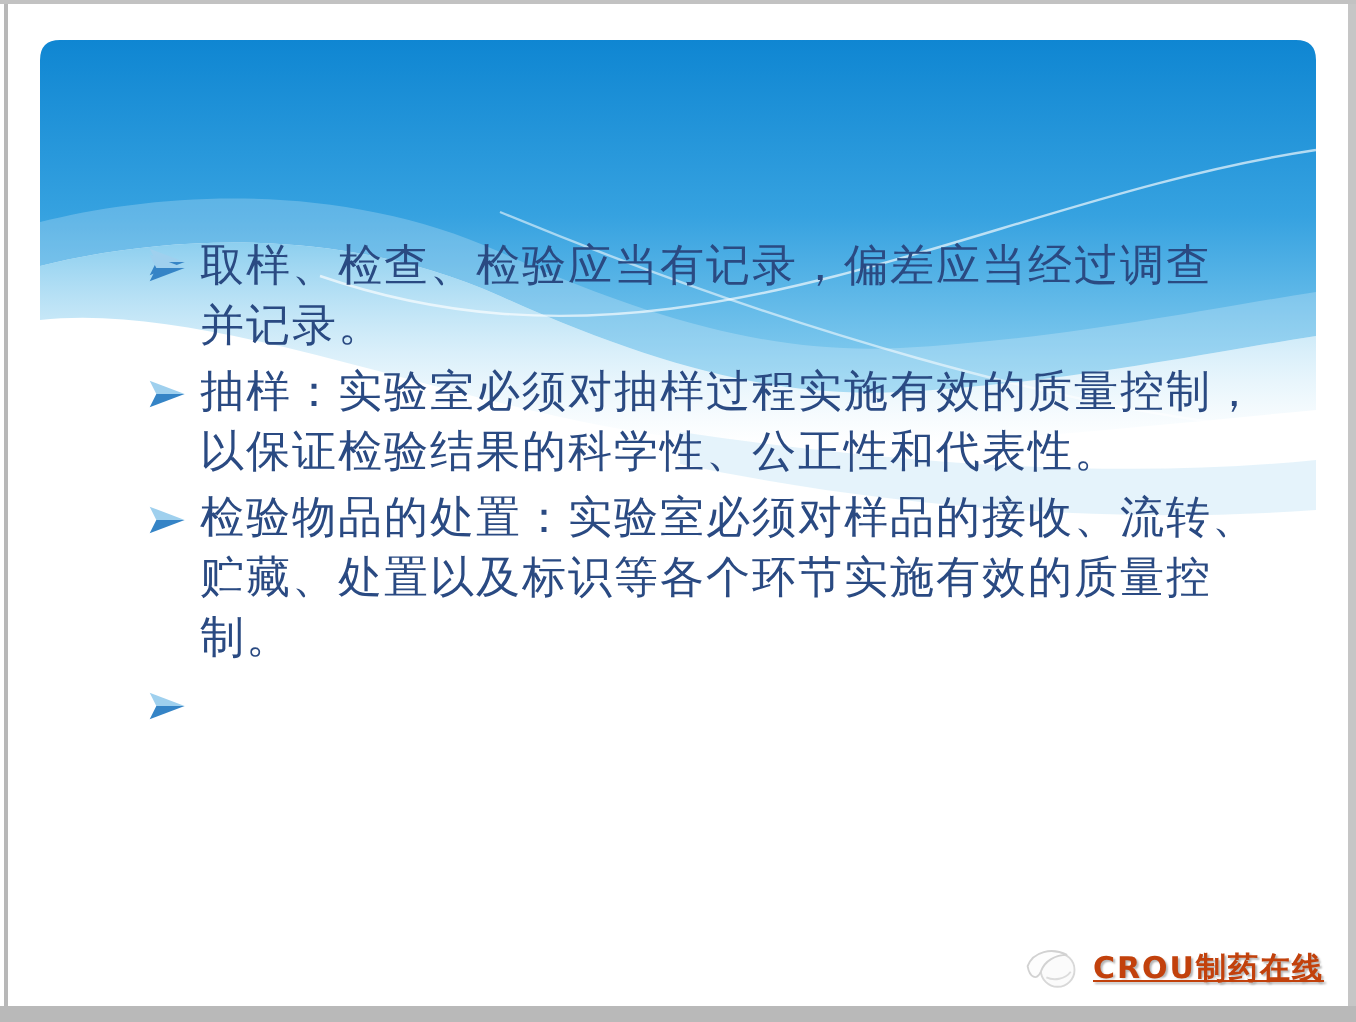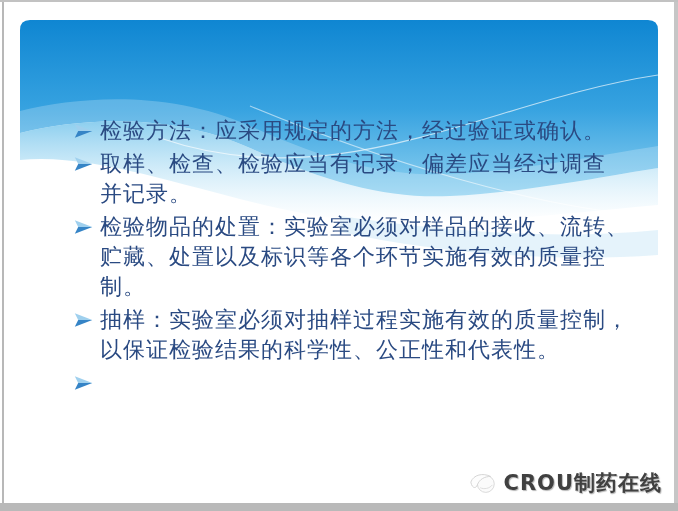--- a/index.html
+++ b/index.html
@@ -23,22 +23,22 @@
     font-size:22px;line-height:30px;letter-spacing:1px;
     color:var(--text-color,#2a4a82);white-space:nowrap;}
   ul.bullets .bullet{position:absolute;left:-2px;top:5px;width:20px;height:20px;}
   ul.bullets .bullet svg{width:20px;height:20px;display:block;}
   .bl{fill:var(--bullet-light,#9fd0ee);}
   .bd{fill:var(--bullet-dark,#3584c6);}
 
   
   .watermark{position:absolute;right:16px;bottom:14px;display:flex;align-items:center;
     gap:6px;z-index:6;}
-  .watermark .wm-text{font-size:21px;font-weight:bold;color:#404040;
-    text-shadow:1px 1px 1px #b5b5b5, -1px -1px 1px #ffffff;letter-spacing:1px;}
+  .watermark .wm-text{font-size:15px;font-weight:bold;color:#c2410c;
+    text-shadow:1px 1px 1px #b5b5b5, -1px -1px 1px #ffffff;letter-spacing:1px;text-decoration:underline;}
   .watermark svg{display:block;}
 </style>
 </head>
 <body>
 
 <div class="stage">
 
   <div class="edge edge-top"></div>
   <div class="edge edge-left"></div>
   <div class="edge edge-right"></div>
@@ -76,39 +76,39 @@
     <path d="M140,118 C320,180 470,80 638,55" fill="none" stroke="#ffffff" stroke-width="1.2" opacity="0.65"></path>
     <path d="M230,86 C360,140 520,190 638,196" fill="none" stroke="#ffffff" stroke-width="1.2" opacity="0.55"></path>
   </svg>
 
   <ul class="bullets">
       <li><span class="bullet">
           <svg viewBox="0 0 24 24">
             <path class="bl" d="M1,4 L22,12 L5,12 Z"></path>
             <path class="bd" d="M5,12 L22,12 L1,20 Z"></path>
           </svg>
-        </span><span class="btext">检验方法：应采用规定的方法，经过验证或确认。</span></li>
+        </span></li>
       <li><span class="bullet">
           <svg viewBox="0 0 24 24">
             <path class="bl" d="M1,4 L22,12 L5,12 Z"></path>
             <path class="bd" d="M5,12 L22,12 L1,20 Z"></path>
           </svg>
         </span><span class="btext">取样、检查、检验应当有记录，偏差应当经过调查<br>并记录。</span></li>
       <li><span class="bullet">
           <svg viewBox="0 0 24 24">
             <path class="bl" d="M1,4 L22,12 L5,12 Z"></path>
             <path class="bd" d="M5,12 L22,12 L1,20 Z"></path>
           </svg>
-        </span><span class="btext">检验物品的处置：实验室必须对样品的接收、流转、<br>贮藏、处置以及标识等各个环节实施有效的质量控<br>制。</span></li>
+        </span><span class="btext">抽样：实验室必须对抽样过程实施有效的质量控制，<br>以保证检验结果的科学性、公正性和代表性。</span></li>
       <li><span class="bullet">
           <svg viewBox="0 0 24 24">
             <path class="bl" d="M1,4 L22,12 L5,12 Z"></path>
             <path class="bd" d="M5,12 L22,12 L1,20 Z"></path>
           </svg>
-        </span><span class="btext">抽样：实验室必须对抽样过程实施有效的质量控制，<br>以保证检验结果的科学性、公正性和代表性。</span></li>
+        </span><span class="btext">检验物品的处置：实验室必须对样品的接收、流转、<br>贮藏、处置以及标识等各个环节实施有效的质量控<br>制。</span></li>
       <li><span class="bullet">
           <svg viewBox="0 0 24 24">
             <path class="bl" d="M1,4 L22,12 L5,12 Z"></path>
             <path class="bd" d="M5,12 L22,12 L1,20 Z"></path>
           </svg>
         </span></li>
     </ul>
 
   <div class="watermark">
     <svg width="30" height="26" viewBox="0 0 32 26">

